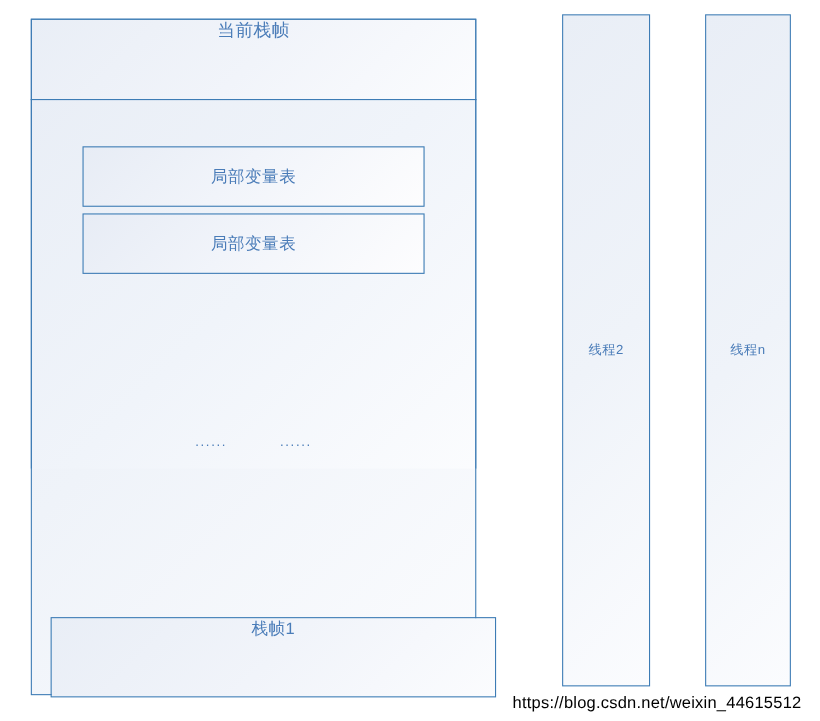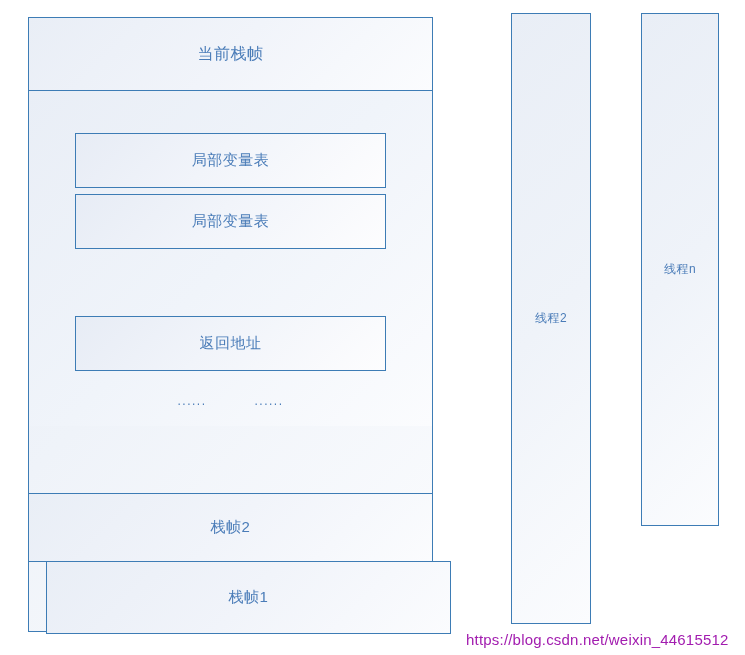--- a/index.html
+++ b/index.html
@@ -38,21 +38,21 @@
     height: 615px;
   }
 
   
   .stack-row {
     position: absolute;
     left: -1px;
     width: 405px;
     box-sizing: border-box;
     display: flex;
-    align-items: center;
+    align-items: flex-start;
     justify-content: center;
     background: linear-gradient(135deg, #e9eef6 0%, #f1f4fa 50%, #fbfcfe 100%);
   }
 
   #row-current-frame {
     top: -1px;
     height: 74px;
     border: 1px solid #3d7cb5;
   }
   #row-current-frame .label { font-size: 16px; }
@@ -116,29 +116,29 @@
   .thread-col {
     position: absolute;
     box-sizing: border-box;
     border: 1px solid #3d7cb5;
     background: linear-gradient(135deg, #e9eef6 0%, #eff3f9 50%, #fbfcfe 100%);
     display: flex;
     align-items: center;
     justify-content: center;
   }
   #thread-col-2 { left: 511px; top: 13px; width: 80px; height: 611px; }
-  #thread-col-n { left: 641px; top: 13px; width: 78px; height: 513px; }
+  #thread-col-n { left: 641px; top: 13px; width: 78px; height: 611px; }
   .thread-col .label { font-size: 12px; }
 
   
   #watermark {
     position: absolute;
     left: 466px;
     top: 631px;
-    color: #a21caf;
+    color: #000000;
     font-size: 15px;
     letter-spacing: .2px;
     white-space: nowrap;
     user-select: none;
     text-align: center;
   }
 </style>
 </head>
 <body>
 
@@ -152,35 +152,29 @@
 
     <div class="detail-box" id="detail-local-vars">
       <span class="label">局部变量表</span>
     </div>
 
     <div class="detail-box" id="detail-operand-stack">
       <span class="label">局部变量表</span>
     </div>
 
 
-    <div class="detail-box" id="detail-return-addr">
-      <span class="label">返回地址</span>
-    </div>
 
     <div id="ellipsis-row">
       <span class="dots">......</span>
       <span class="dots">......</span>
     </div>
 
   </div>
 
 
-  <div class="stack-row" id="row-frame-2">
-    <span class="label">栈帧2</span>
-  </div>
 
   <div class="stack-row" id="row-frame-1">
     <span class="label">栈帧1</span>
   </div>
 
 </div>
 
 <div class="thread-col" id="thread-col-2">
   <span class="label">线程2</span>
 </div>

